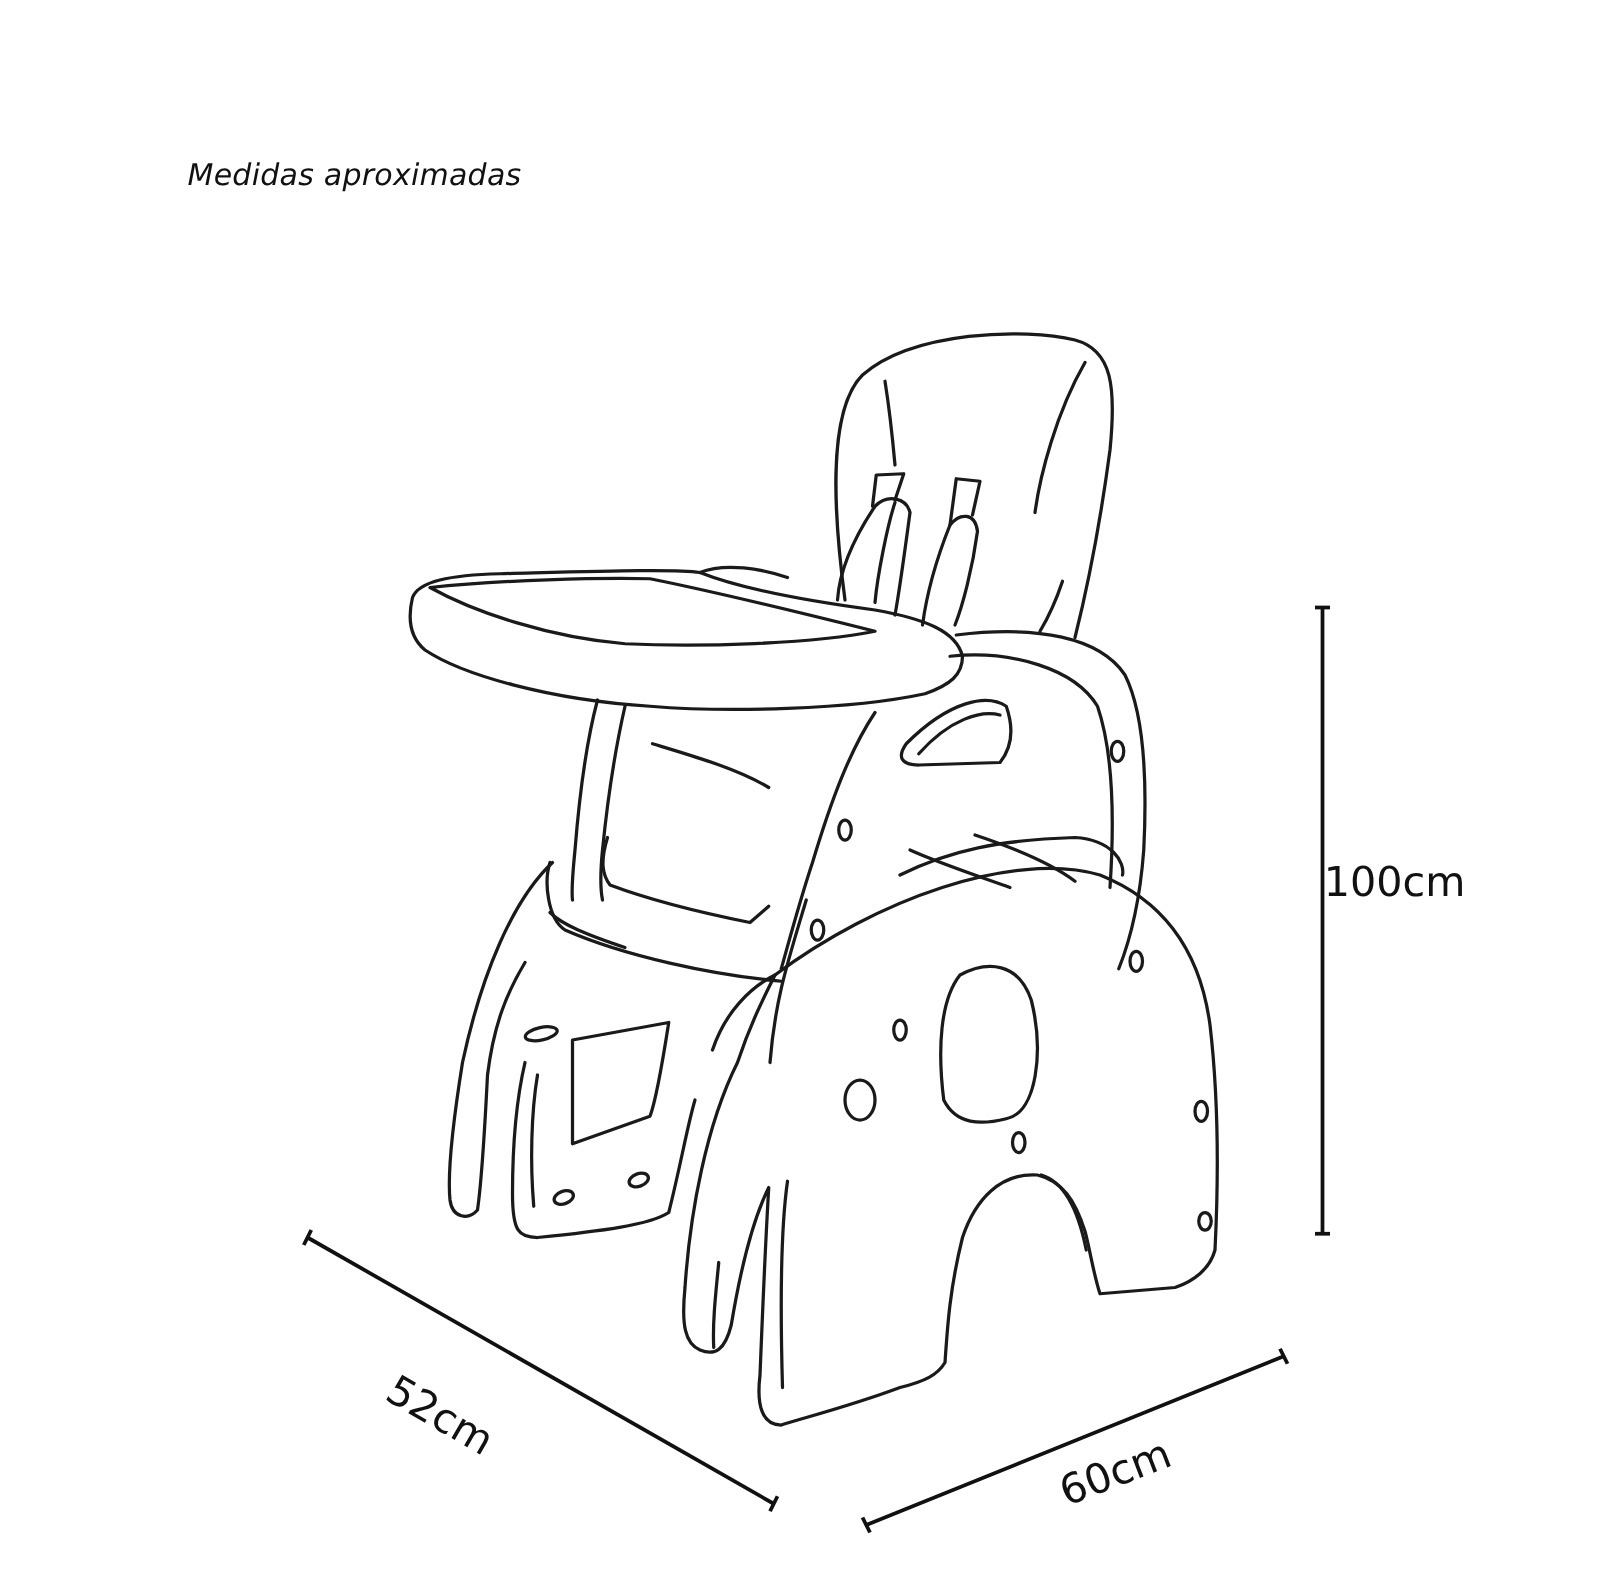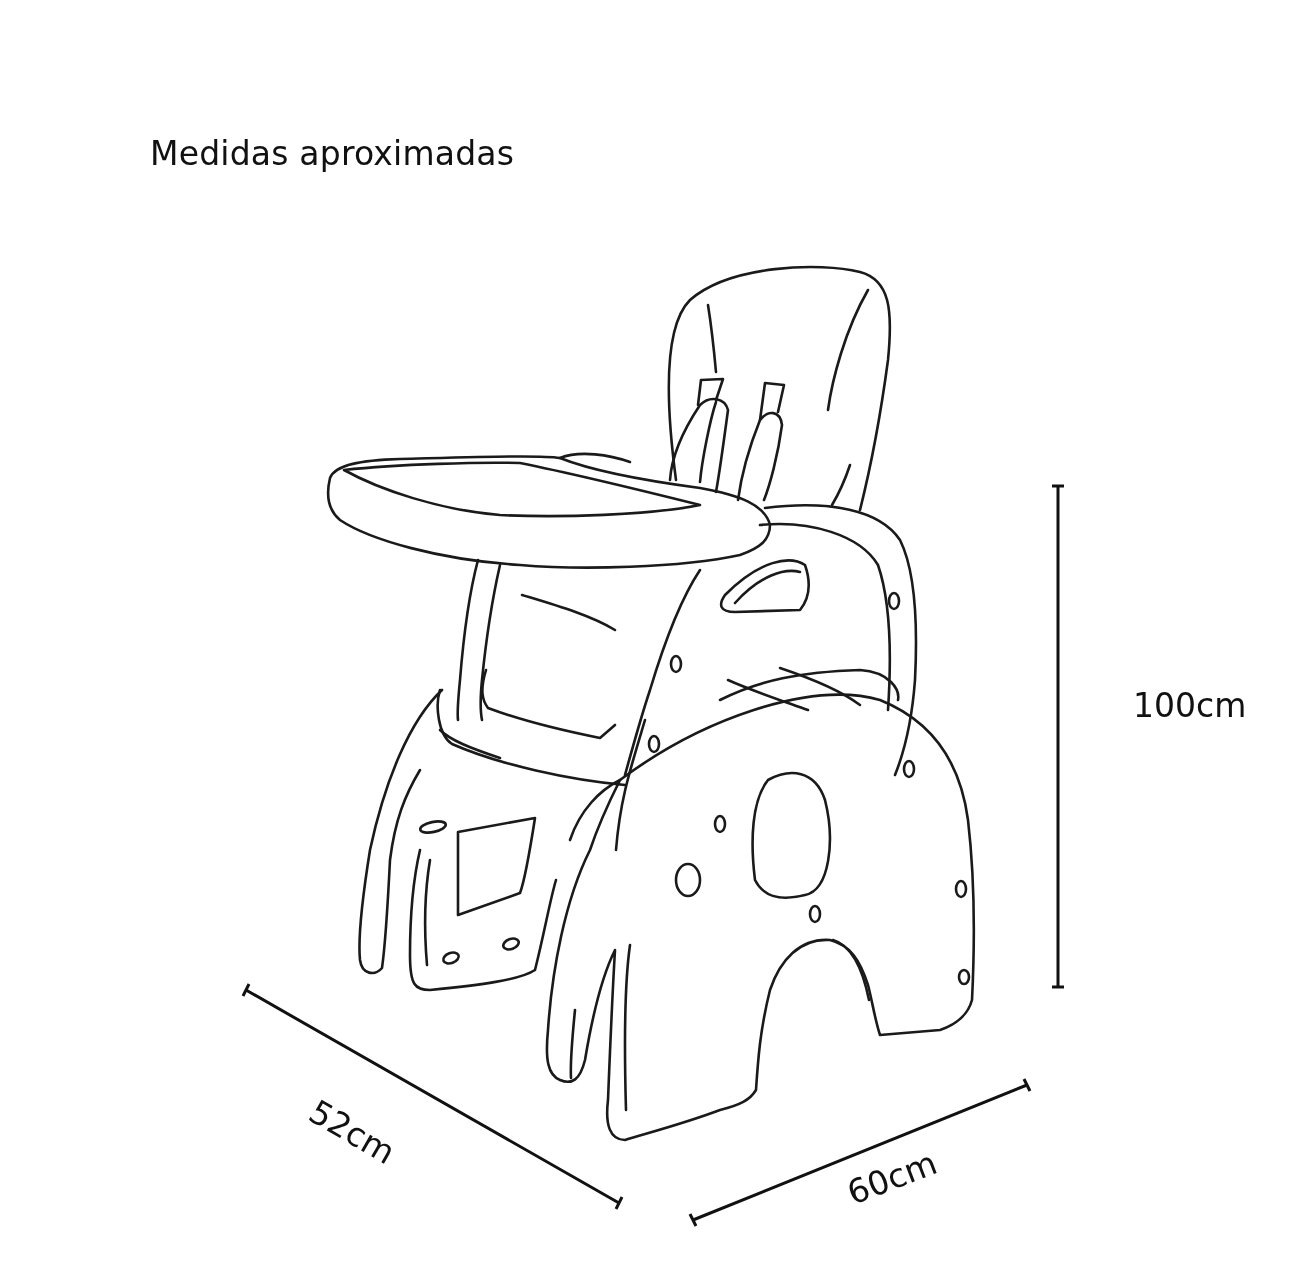--- a/index.html
+++ b/index.html
@@ -1,22 +1,22 @@
 <!DOCTYPE html>
 <html><head>
   <meta charset="utf-8">
   <style>
     html, body { margin: 0; padding: 0; background: #ffffff; }
     body { width: 1290px; height: 1273px; position: relative; overflow: hidden;
            font-family: "DejaVu Sans", "Liberation Sans", sans-serif; color: #111111; }
-    .title { position: absolute; left: 150px; top: 126px; font-size: 33px; line-height: 56px;
-             font-weight: 400; letter-spacing: 0.2px; color: #111; }
+    .title { position: absolute; left: 150px; top: 112px; font-size: 24px; line-height: 56px;
+             font-weight: 400; letter-spacing: 0.2px; color: #111; font-style: italic; }
     .title span { display: block; }
     .dim-label { position: absolute; font-size: 33px; color: #111; white-space: nowrap; }
-    #lbl-height { left: 1133px; top: 686px; }
+    #lbl-height { left: 1059px; top: 686px; }
     #lbl-depth { left: 322px; top: 1092px; transform: rotate(30deg); transform-origin: left top; }
     #lbl-width { left: 842px; top: 1176px; transform: rotate(-21deg); transform-origin: left top; }
     svg.drawing { position: absolute; left: 0; top: 0; }
     .ln { fill: none; stroke: #1a1a1a; stroke-width: 2.6; stroke-linecap: round; stroke-linejoin: round; }
     .dim { fill: none; stroke: #111; stroke-width: 3; stroke-linecap: butt; }
   </style>
 </head>
 <body>
 
 <div class="title">

